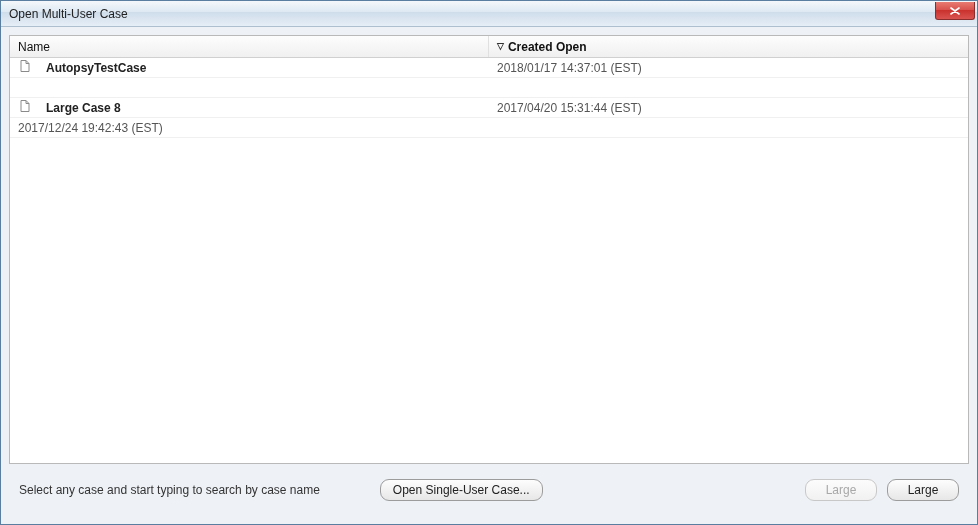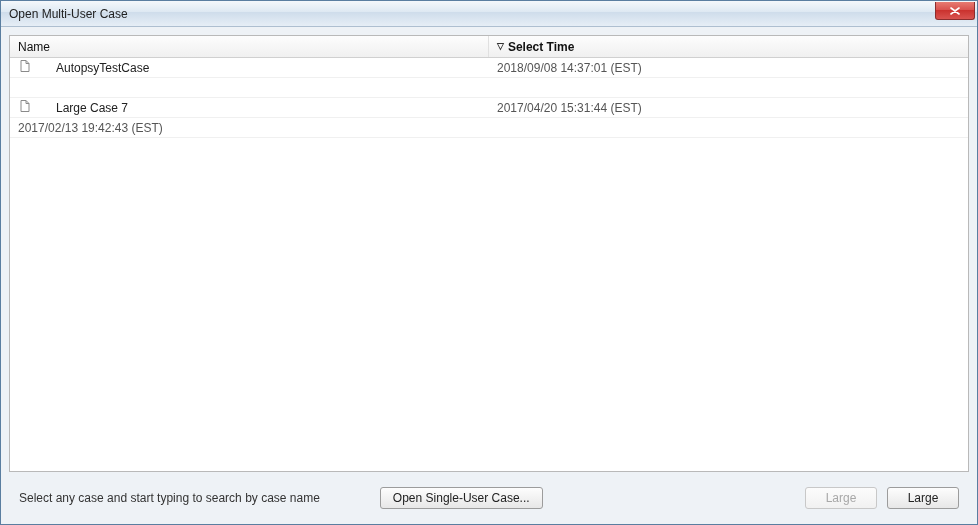--- a/index.html
+++ b/index.html
@@ -49,21 +49,21 @@
     border-radius: 0 0 3px 3px;
     background: linear-gradient(#e77b72, #d9534f 45%, #c9302c 46%, #d9534f);
     display: flex;
     align-items: center;
     justify-content: center;
     cursor: pointer;
   }
   .close-btn svg { display: block; }
   .content {
     flex: 1;
-    padding: 8px 8px 0 8px;
+    padding: 8px 8px 8px 8px;
     display: flex;
     flex-direction: column;
     background: #eef2f6;
   }
   .table-wrap {
     flex: 1;
     background: #fff;
     border: 1px solid #b9b9b9;
     display: flex;
     flex-direction: column;
@@ -101,42 +101,42 @@
     border-bottom: 1px solid #f0f0f0;
     cursor: default;
   }
   .cell {
     padding: 0 8px;
     color: #444;
     white-space: nowrap;
     overflow: hidden;
     text-overflow: ellipsis;
   }
-  .cell.name-col { flex: 1 1 50%; display: flex; align-items: center; gap: 24px; color: #222; }
+  .cell.name-col { flex: 1 1 50%; display: flex; align-items: center; gap: 14px; color: #222; font-weight: bold; }
   .cell.time-col { flex: 1 1 50%; color: #555; }
   .file-icon { flex-shrink: 0; }
   .footer {
     height: 52px;
     display: flex;
     align-items: center;
     padding: 0 10px;
     gap: 10px;
   }
   .hint {
     color: #333;
     flex: 0 0 auto;
   }
   .footer-spacer-left { flex: 0 0 40px; }
   .footer-spacer-mid { flex: 1; }
   .btn {
     height: 22px;
     min-width: 72px;
     padding: 0 12px;
     border: 1px solid #9c9c9c;
-    border-radius: 3px;
+    border-radius: 9px;
     background: linear-gradient(#fdfdfd, #e7e7e7);
     color: #222;
     font-family: inherit;
     font-size: 12px;
     cursor: pointer;
   }
   .btn:disabled {
     color: #a8a8a8;
     border-color: #c8c8c8;
     background: linear-gradient(#fcfcfc, #f1f1f1);
@@ -162,48 +162,48 @@
   </div>
 
   <div class="content">
     <div class="table-wrap">
       <div class="thead">
         <div class="th name-col">
           <span>Name</span>
         </div>
         <div class="th time-col">
           <span class="sort-icon">▽</span>
-          <span>Select Time</span>
+          <span>Created Open</span>
         </div>
       </div>
       <div class="tbody" id="tbody">
           <div class="row">
             <div class="cell name-col">
               <span><svg class="file-icon" width="14" height="14" viewBox="0 0 14 14">
                   <path d="M3 1.5 h5 l3 3 v8 h-8 z" fill="#fff" stroke="#8a8a8a" stroke-width="1"></path>
                   <path d="M8 1.5 v3 h3" fill="none" stroke="#8a8a8a" stroke-width="1"></path>
                 </svg></span>
               <span>AutopsyTestCase</span>
             </div>
-            <div class="cell time-col">2018/09/08 14:37:01 (EST)</div>
+            <div class="cell time-col">2018/01/17 14:37:01 (EST)</div>
           </div>
           <div class="row">
           </div>
           <div class="row">
             <div class="cell name-col">
               <span><svg class="file-icon" width="14" height="14" viewBox="0 0 14 14">
                   <path d="M3 1.5 h5 l3 3 v8 h-8 z" fill="#fff" stroke="#8a8a8a" stroke-width="1"></path>
                   <path d="M8 1.5 v3 h3" fill="none" stroke="#8a8a8a" stroke-width="1"></path>
                 </svg></span>
-              <span>Large Case 7</span>
+              <span>Large Case 8</span>
             </div>
             <div class="cell time-col">2017/04/20 15:31:44 (EST)</div>
           </div>
           <div class="row">
-            <div class="cell time-col">2017/02/13 19:42:43 (EST)</div>
+            <div class="cell time-col">2017/12/24 19:42:43 (EST)</div>
           </div>
         </div>
     </div>
 
     <div class="footer">
       <div class="hint">Select any case and start typing to search by case name</div>
       <div class="footer-spacer-left"></div>
       <button class="btn wide">Open Single-User Case...</button>
       <div class="footer-spacer-mid"></div>
       <button class="btn" id="open-btn" disabled="">Large</button>

